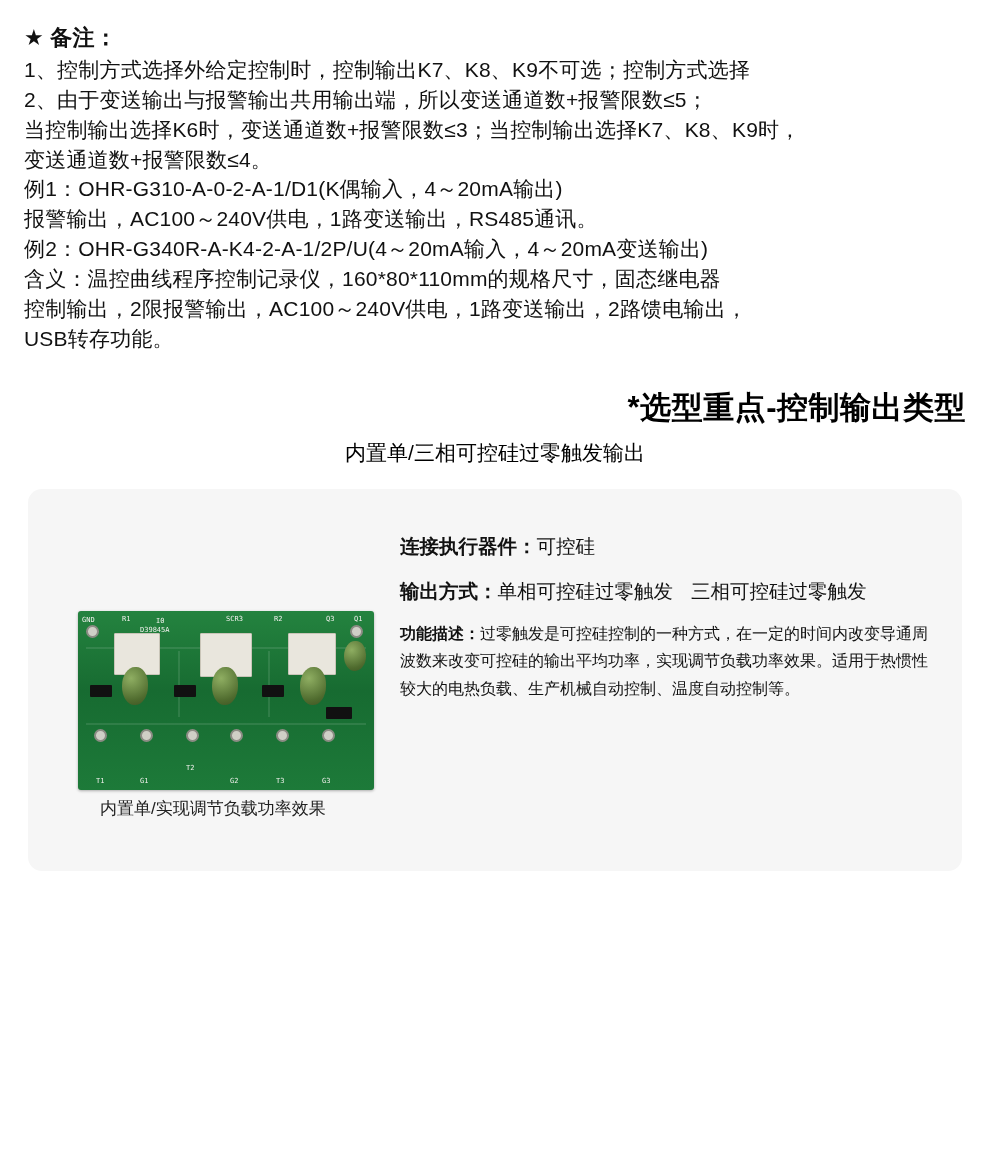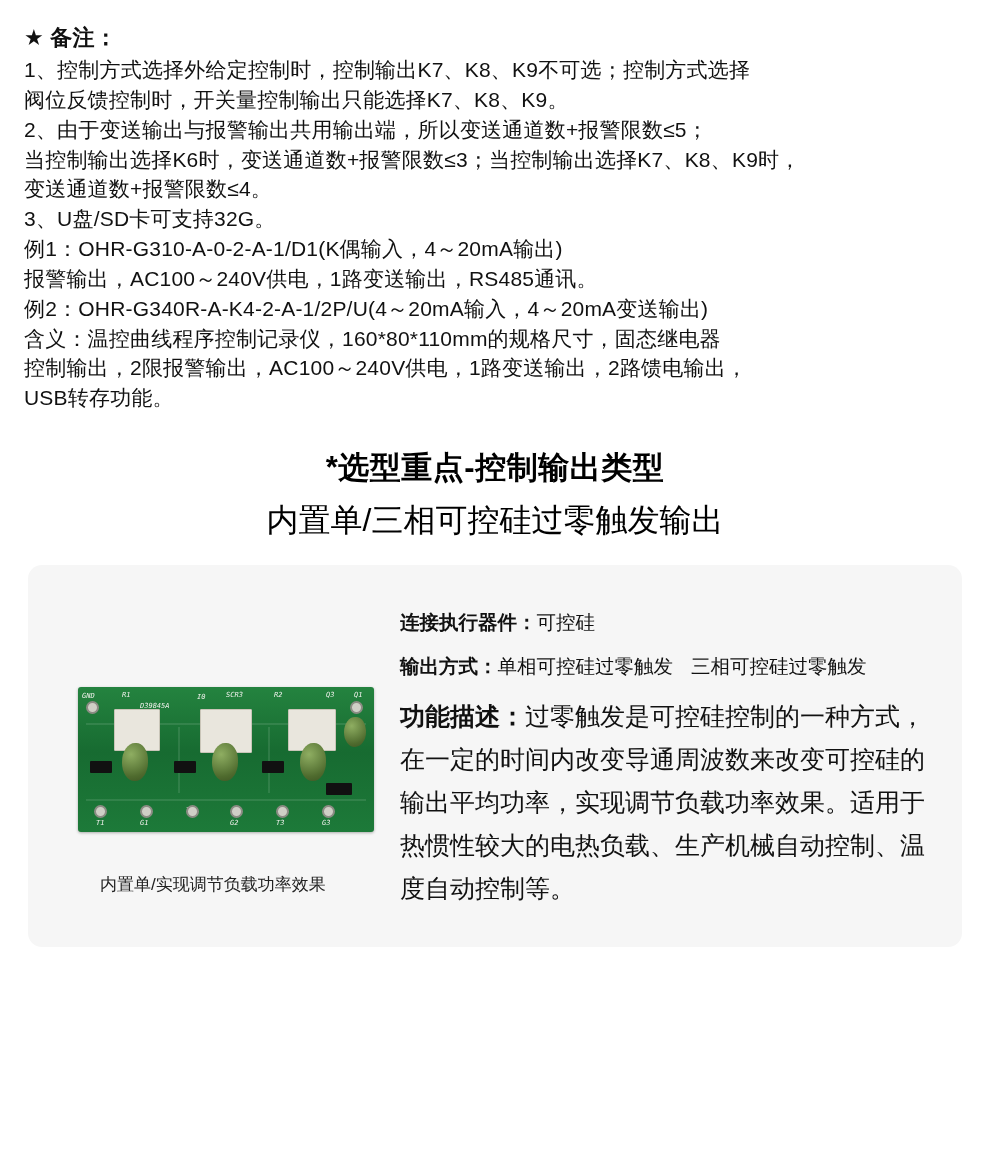--- a/index.html
+++ b/index.html
@@ -34,30 +34,30 @@
     white-space: pre-wrap;
   }
   .notes .star-line {
     font-weight: bold;
     font-size: 22px;
     margin-bottom: 2px;
   }
 
   
   .section-heading {
-    text-align: center;
+    text-align: right;
     font-size: 31px;
     font-weight: bold;
     margin-top: 34px;
     letter-spacing: 0.5px;
     color: #000;
   }
   .section-subheading {
     text-align: center;
-    font-size: 32px;
+    font-size: 21px;
     margin-top: 10px;
     color: #000;
   }
 
   
   .card {
     margin-top: 22px;
     margin-left: 4px;
     margin-right: 4px;
     background: #f6f6f6;
@@ -79,22 +79,21 @@
     padding-top: 16px;
     padding-left: 14px;
   }
 
   
   .pcb-wrap {
     position: absolute;
     top: 96px;
     left: 22px;
     width: 296px;
-    height: 145px;
-    font-style: italic;
+    height: 179px;
   }
   .pcb {
     width: 100%;
     height: 100%;
     background: #1d7a3a;
     background-image:
       linear-gradient(180deg, #24833f 0%, #176b31 45%, #1d7a39 100%);
     border-radius: 3px;
     position: relative;
     overflow: hidden;
@@ -148,65 +147,63 @@
   .spec-row {
     font-size: 19.5px;
     line-height: 1.55;
     margin-bottom: 14px;
     color: #111;
   }
   .spec-label {
     font-weight: bold;
   }
   .spec-desc {
-    font-size: 25px;
+    font-size: 16px;
     line-height: 1.72;
     color: #111;
   }
   .spec-desc .spec-label {
     font-weight: bold;
   }
   .gap-sep {
     display: inline-block;
     width: 18px;
   }
 </style>
 </head>
 <body>
 
 <div class="page">
 
   <div class="notes">
     <div class="line star-line">★ 备注：</div>
     <div class="line">1、控制方式选择外给定控制时，控制输出K7、K8、K9不可选；控制方式选择</div>
-    <div class="line">阀位反馈控制时，开关量控制输出只能选择K7、K8、K9。</div>
     <div class="line">2、由于变送输出与报警输出共用输出端，所以变送通道数+报警限数≤5；</div>
     <div class="line">当控制输出选择K6时，变送通道数+报警限数≤3；当控制输出选择K7、K8、K9时，</div>
     <div class="line">变送通道数+报警限数≤4。</div>
-    <div class="line">3、U盘/SD卡可支持32G。</div>
     <div class="line">例1：OHR-G310-A-0-2-A-1/D1(K偶输入，4～20mA输出)</div>
     <div class="line">报警输出，AC100～240V供电，1路变送输出，RS485通讯。</div>
     <div class="line">例2：OHR-G340R-A-K4-2-A-1/2P/U(4～20mA输入，4～20mA变送输出)</div>
     <div class="line">含义：温控曲线程序控制记录仪，160*80*110mm的规格尺寸，固态继电器</div>
     <div class="line">控制输出，2限报警输出，AC100～240V供电，1路变送输出，2路馈电输出，</div>
     <div class="line">USB转存功能。</div>
   </div>
 
   <div class="section-heading">*选型重点-控制输出类型</div>
   <div class="section-subheading">内置单/三相可控硅过零触发输出</div>
 
   <div class="card">
 
     <div class="card-left">
       <div class="pcb-wrap">
         <div class="pcb">
 
           <div class="silk" style="top:6px; left:4px;">GND</div>
           <div class="silk" style="top:5px; left:44px;">R1</div>
-          <div class="silk" style="top:7px; left:78px;margin-left:41px;">I0</div>
+          <div class="silk" style="top:7px; left:78px;">I0</div>
           <div class="silk" style="top:16px; left:62px;">D39845A</div>
           <div class="silk" style="top:5px; left:148px;">SCR3</div>
           <div class="silk" style="top:5px; left:196px;">R2</div>
           <div class="silk" style="top:5px; left:248px;text-align:right;">Q3</div>
           <div class="silk" style="top:5px; left:276px;">Q1</div>
 
           <div class="silk" style="bottom:5px; left:18px;">T1</div>
           <div class="silk" style="bottom:5px; left:62px;">G1</div>
           <div class="silk" style="bottom:18px; left:108px;">T2</div>
           <div class="silk" style="bottom:5px; left:152px;">G2</div>

